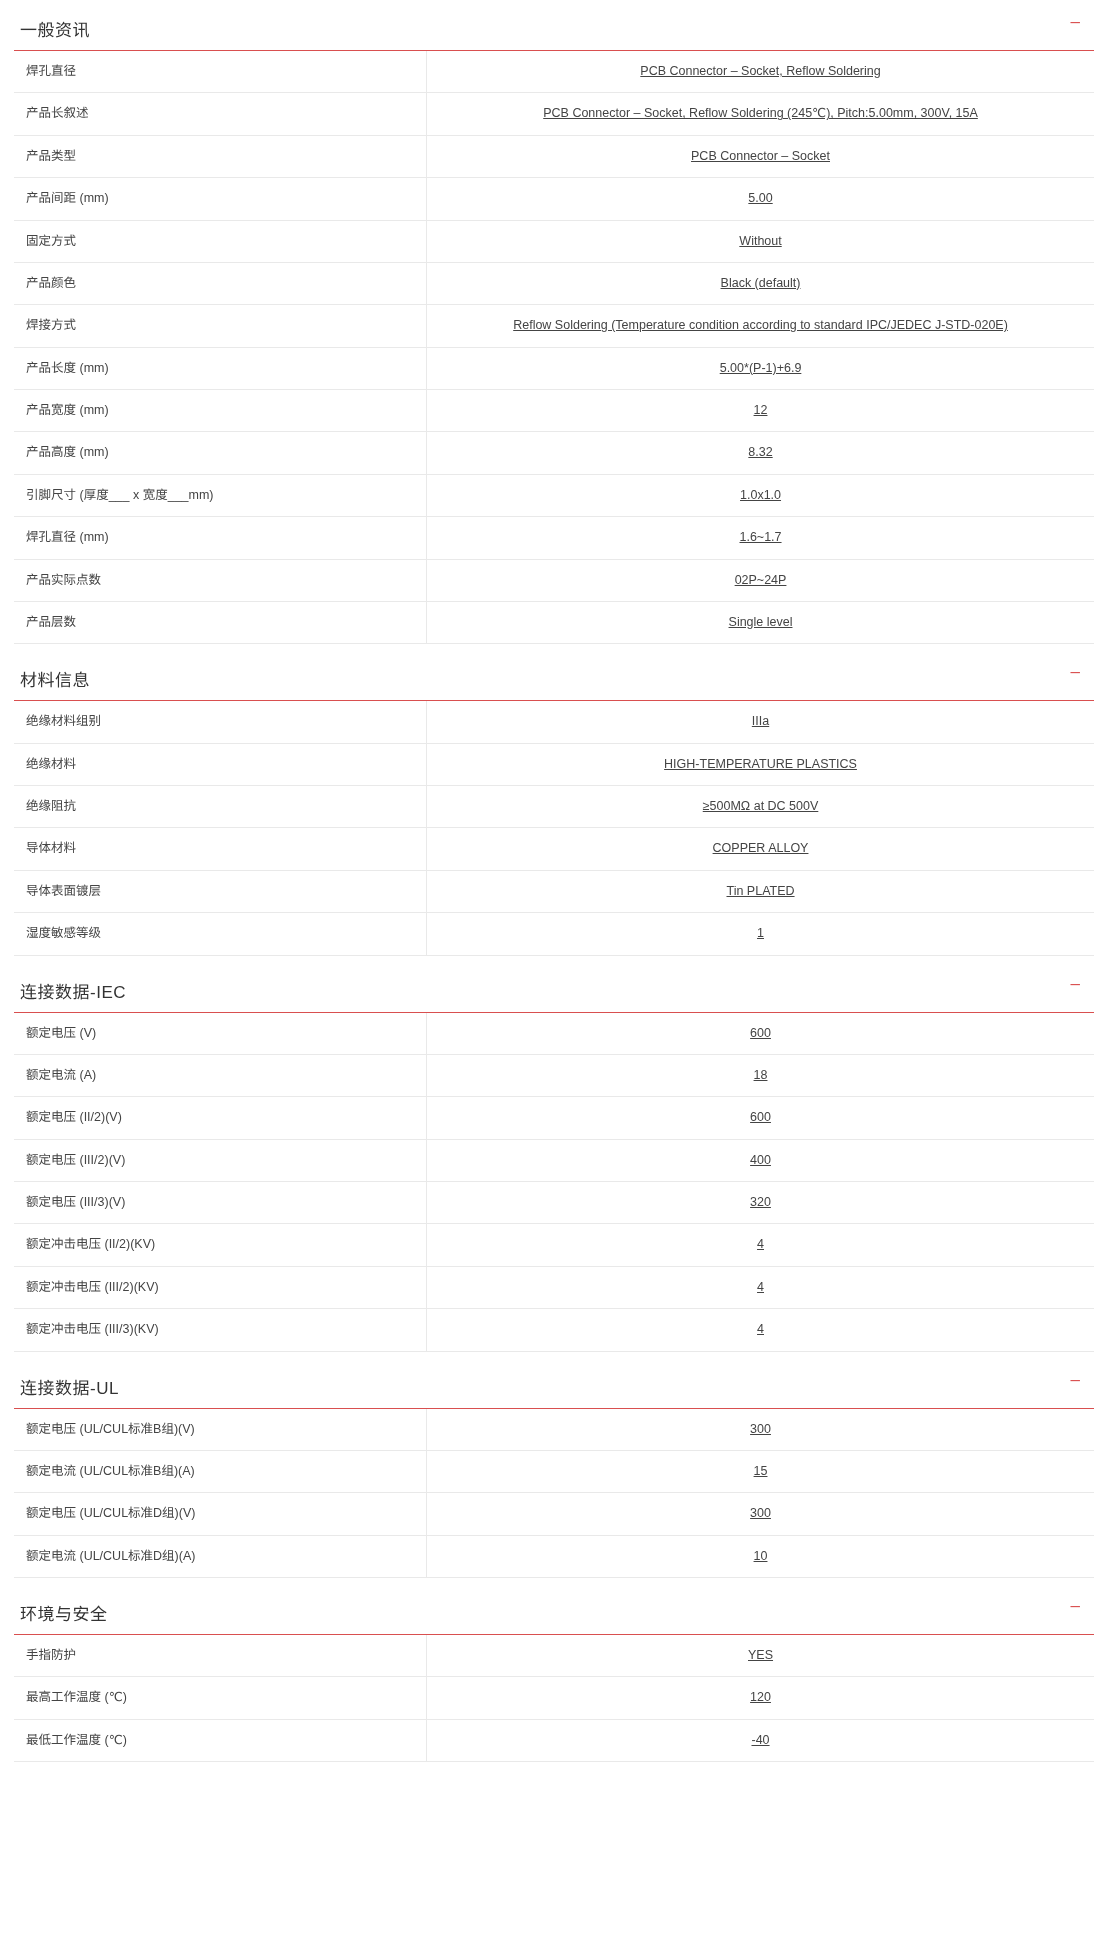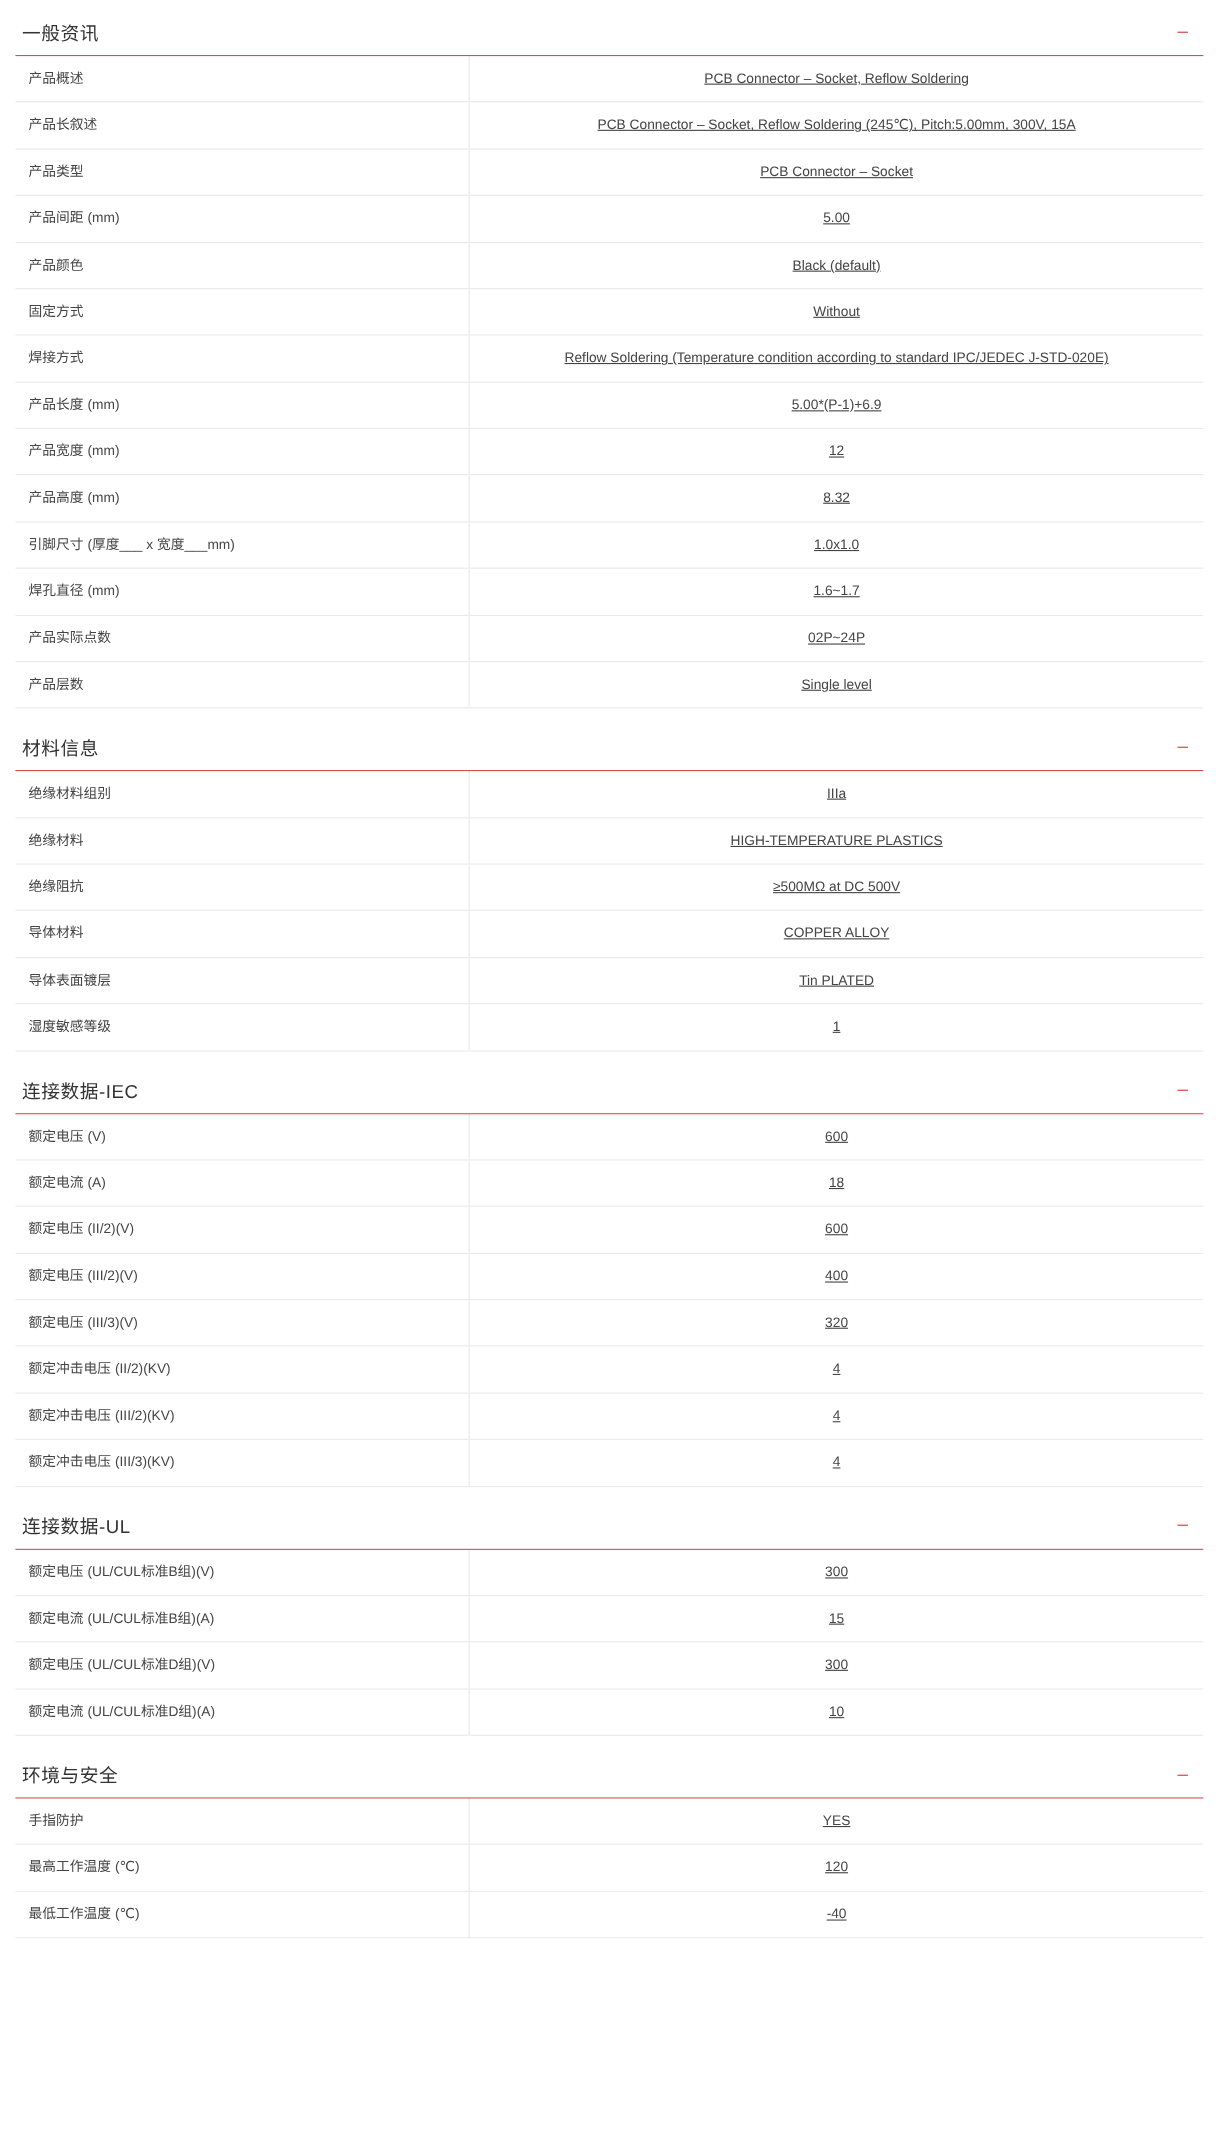--- a/index.html
+++ b/index.html
@@ -15,21 +15,21 @@
     width: 1108px;
     margin: 0 auto;
     padding: 0 14px;
   }
   .section {
     margin-bottom: 22px;
   }
   .section-header {
     position: relative;
     display: flex;
-    align-items: center;
+    align-items: flex-start;
     justify-content: space-between;
     border-bottom: 1px solid #d94f4f;
     padding-bottom: 9px;
     margin-bottom: 0;
   }
   .section-title {
     font-size: 17px;
     color: #333333;
     font-weight: normal;
     letter-spacing: 0.5px;
@@ -86,42 +86,42 @@
   <div class="spacer-top"></div>
   <div id="sections-root">
       <div class="section">
         <div class="section-header">
           <div class="section-title">一般资讯</div>
           <div class="collapse-toggle">–</div>
         </div>
         <table class="spec">
           <tbody>
             <tr>
-              <td class="label">产品概述</td>
+              <td class="label">焊孔直径</td>
               <td class="value">PCB Connector – Socket, Reflow Soldering</td>
             </tr>
             <tr>
               <td class="label">产品长叙述</td>
               <td class="value">PCB Connector – Socket, Reflow Soldering (245℃), Pitch:5.00mm, 300V, 15A</td>
             </tr>
             <tr>
               <td class="label">产品类型</td>
               <td class="value">PCB Connector – Socket</td>
             </tr>
             <tr>
               <td class="label">产品间距 (mm)</td>
               <td class="value">5.00</td>
             </tr>
             <tr>
+              <td class="label">固定方式</td>
+              <td class="value">Without</td>
+            </tr>
+            <tr>
               <td class="label">产品颜色</td>
               <td class="value">Black (default)</td>
-            </tr>
-            <tr>
-              <td class="label">固定方式</td>
-              <td class="value">Without</td>
             </tr>
             <tr>
               <td class="label">焊接方式</td>
               <td class="value">Reflow Soldering (Temperature condition according to standard IPC/JEDEC J-STD-020E)</td>
             </tr>
             <tr>
               <td class="label">产品长度 (mm)</td>
               <td class="value">5.00*(P-1)+6.9</td>
             </tr>
             <tr>

